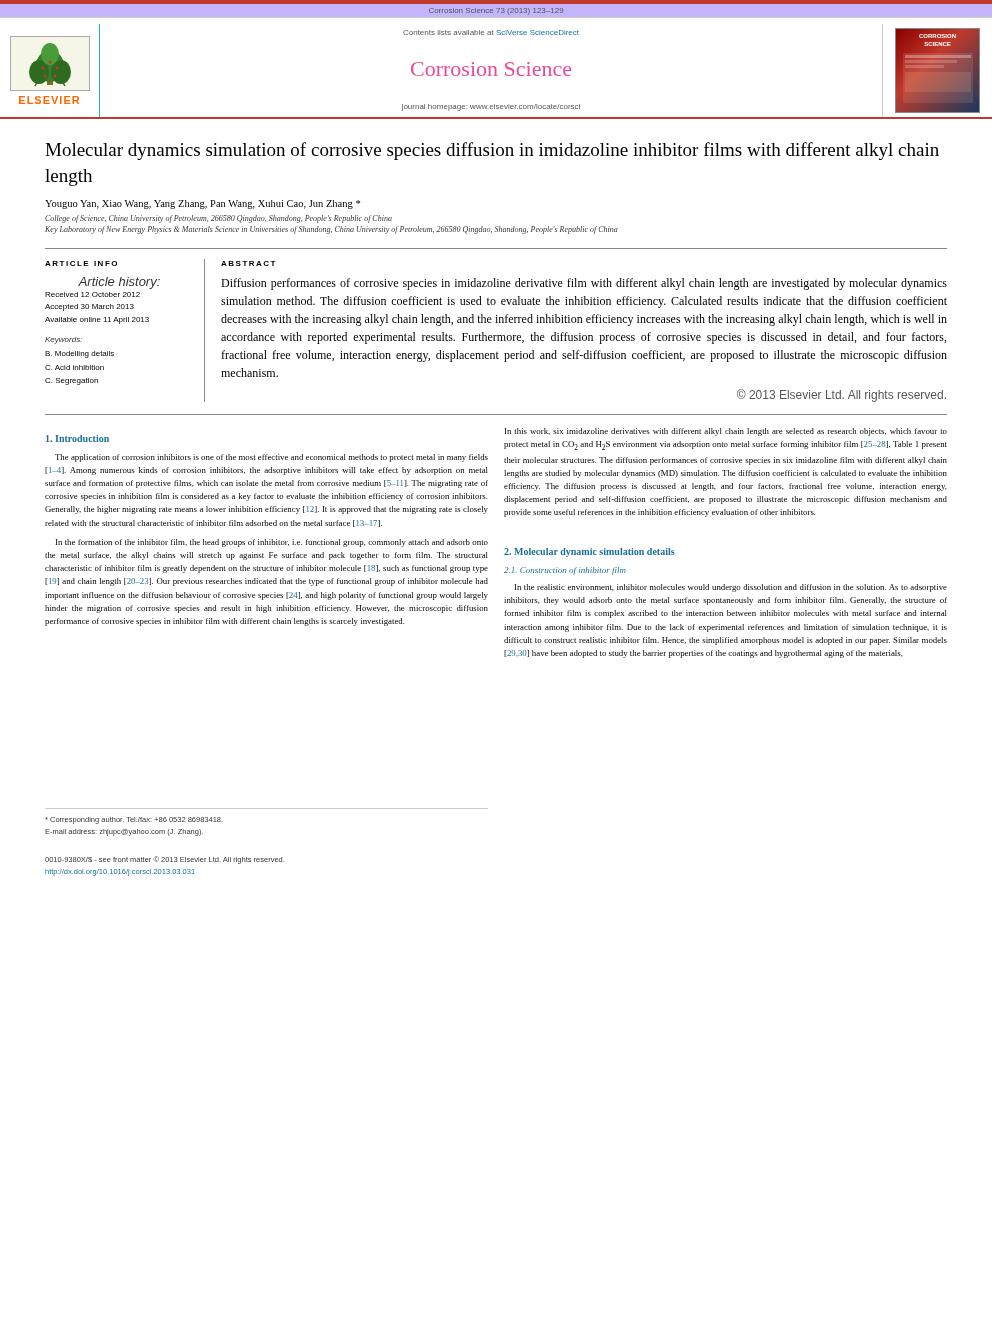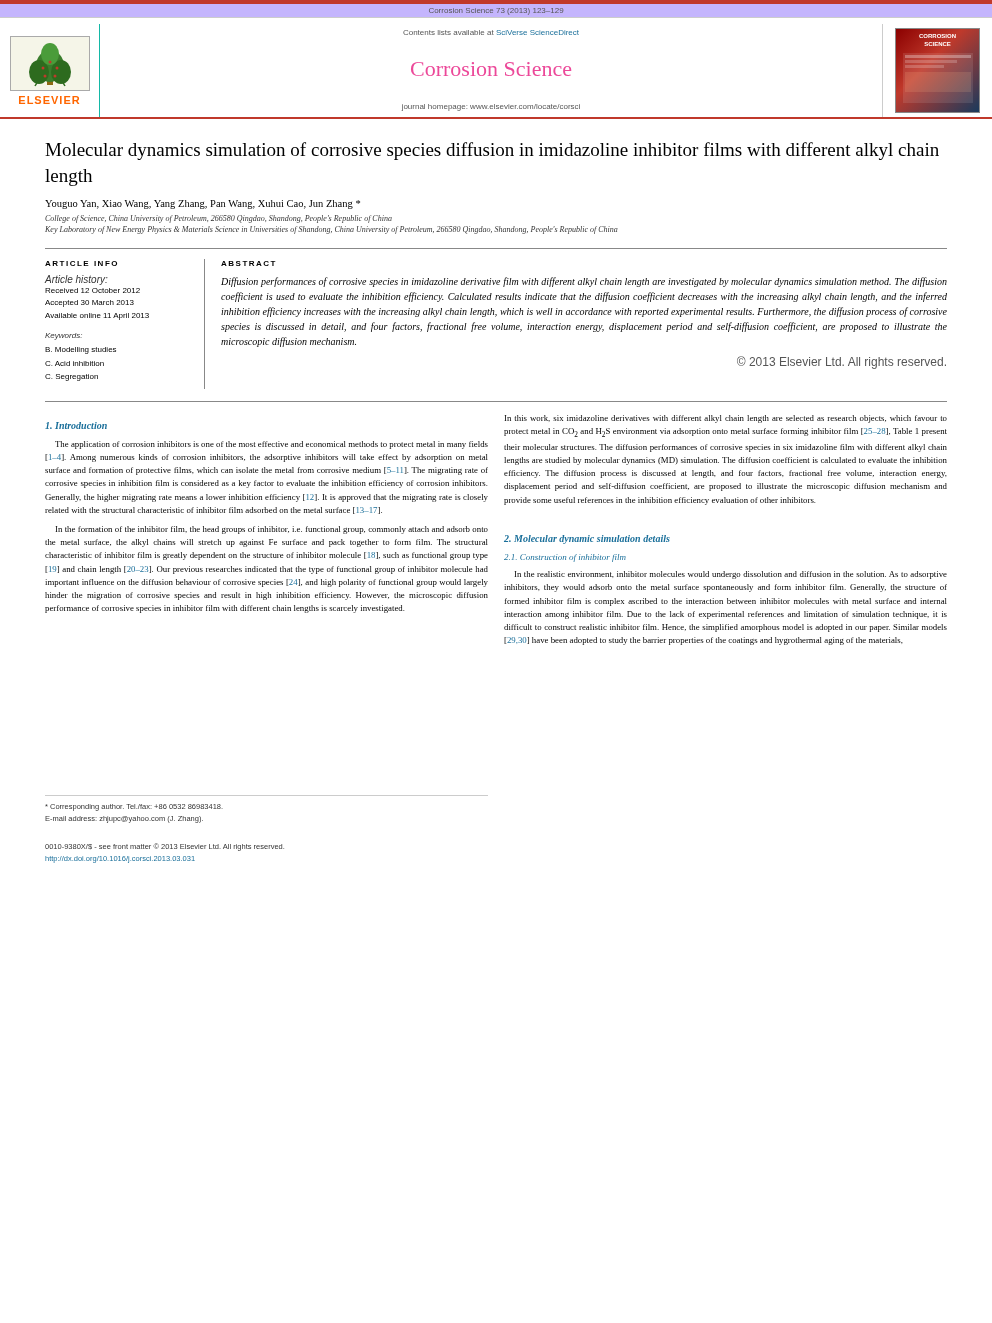--- a/index.html
+++ b/index.html
@@ -206,23 +206,24 @@
       color: #000;
       margin-bottom: 6px;
     }
 
     .article-info-row {
       margin-bottom: 5px;
     }
 
     .info-label {
       font-style: italic;
-      font-size: 10px;
+      font-size: 13px;
       color: #333;
       font-family: Arial, sans-serif;
+      text-align: center;
     }
 
     .info-dates {
       font-size: 8px;
       color: #000;
       font-family: Arial, sans-serif;
       line-height: 1.6;
     }
 
     .keywords-label {
@@ -235,25 +236,24 @@
     }
 
     .keywords-list {
       font-size: 8px;
       color: #000;
       font-family: Arial, sans-serif;
       line-height: 1.7;
     }
 
     .abstract-text {
-      font-size: 10px;
+      font-size: 12px;
       color: #000;
       line-height: 1.5;
       text-align: justify;
-      font-style: italic;
     }
 
     .copyright-line {
       font-size: 12px;
       color: #555;
       font-family: Arial, sans-serif;
       text-align: right;
       margin-top: 6px;
     }
 
@@ -272,21 +272,20 @@
       flex: 1;
       font-size: 8.8px;
       color: #000;
       line-height: 1.5;
       text-align: justify;
     }
 
     .section-heading {
       font-size: 10px;
       font-weight: bold;
-      font-style: italic;
       color: #1a6f9a;
       margin-bottom: 5px;
       margin-top: 6px;
     }
 
     .subsection-heading {
       font-size: 9px;
       font-style: italic;
       color: #1a6f9a;
       margin-bottom: 4px;
@@ -410,21 +409,21 @@
         <div class="info-dates">
           <div>Received 12 October 2012</div>
           <div>Accepted 30 March 2013</div>
           <div>Available online 11 April 2013</div>
         </div>
       </div>
 
       <div class="article-info-row">
         <div class="keywords-label">Keywords:</div>
         <div class="keywords-list">
-          <div>B. Modelling studies</div>
+          <div>B. Modelling details</div>
           <div>C. Acid inhibition</div>
           <div>C. Segregation</div>
         </div>
       </div>
     </div>
 
     <div class="col-right">
       <div class="section-label">ABSTRACT</div>
       <div class="abstract-text">Diffusion performances of corrosive species in imidazoline derivative film with different alkyl chain length are investigated by molecular dynamics simulation method. The diffusion coefficient is used to evaluate the inhibition efficiency. Calculated results indicate that the diffusion coefficient decreases with the increasing alkyl chain length, and the inferred inhibition efficiency increases with the increasing alkyl chain length, which is well in accordance with reported experimental results. Furthermore, the diffusion process of corrosive species is discussed in detail, and four factors, fractional free volume, interaction energy, displacement period and self-diffusion coefficient, are proposed to illustrate the microscopic diffusion mechanism.</div>
       <div class="copyright-line">© 2013 Elsevier Ltd. All rights reserved.</div>

